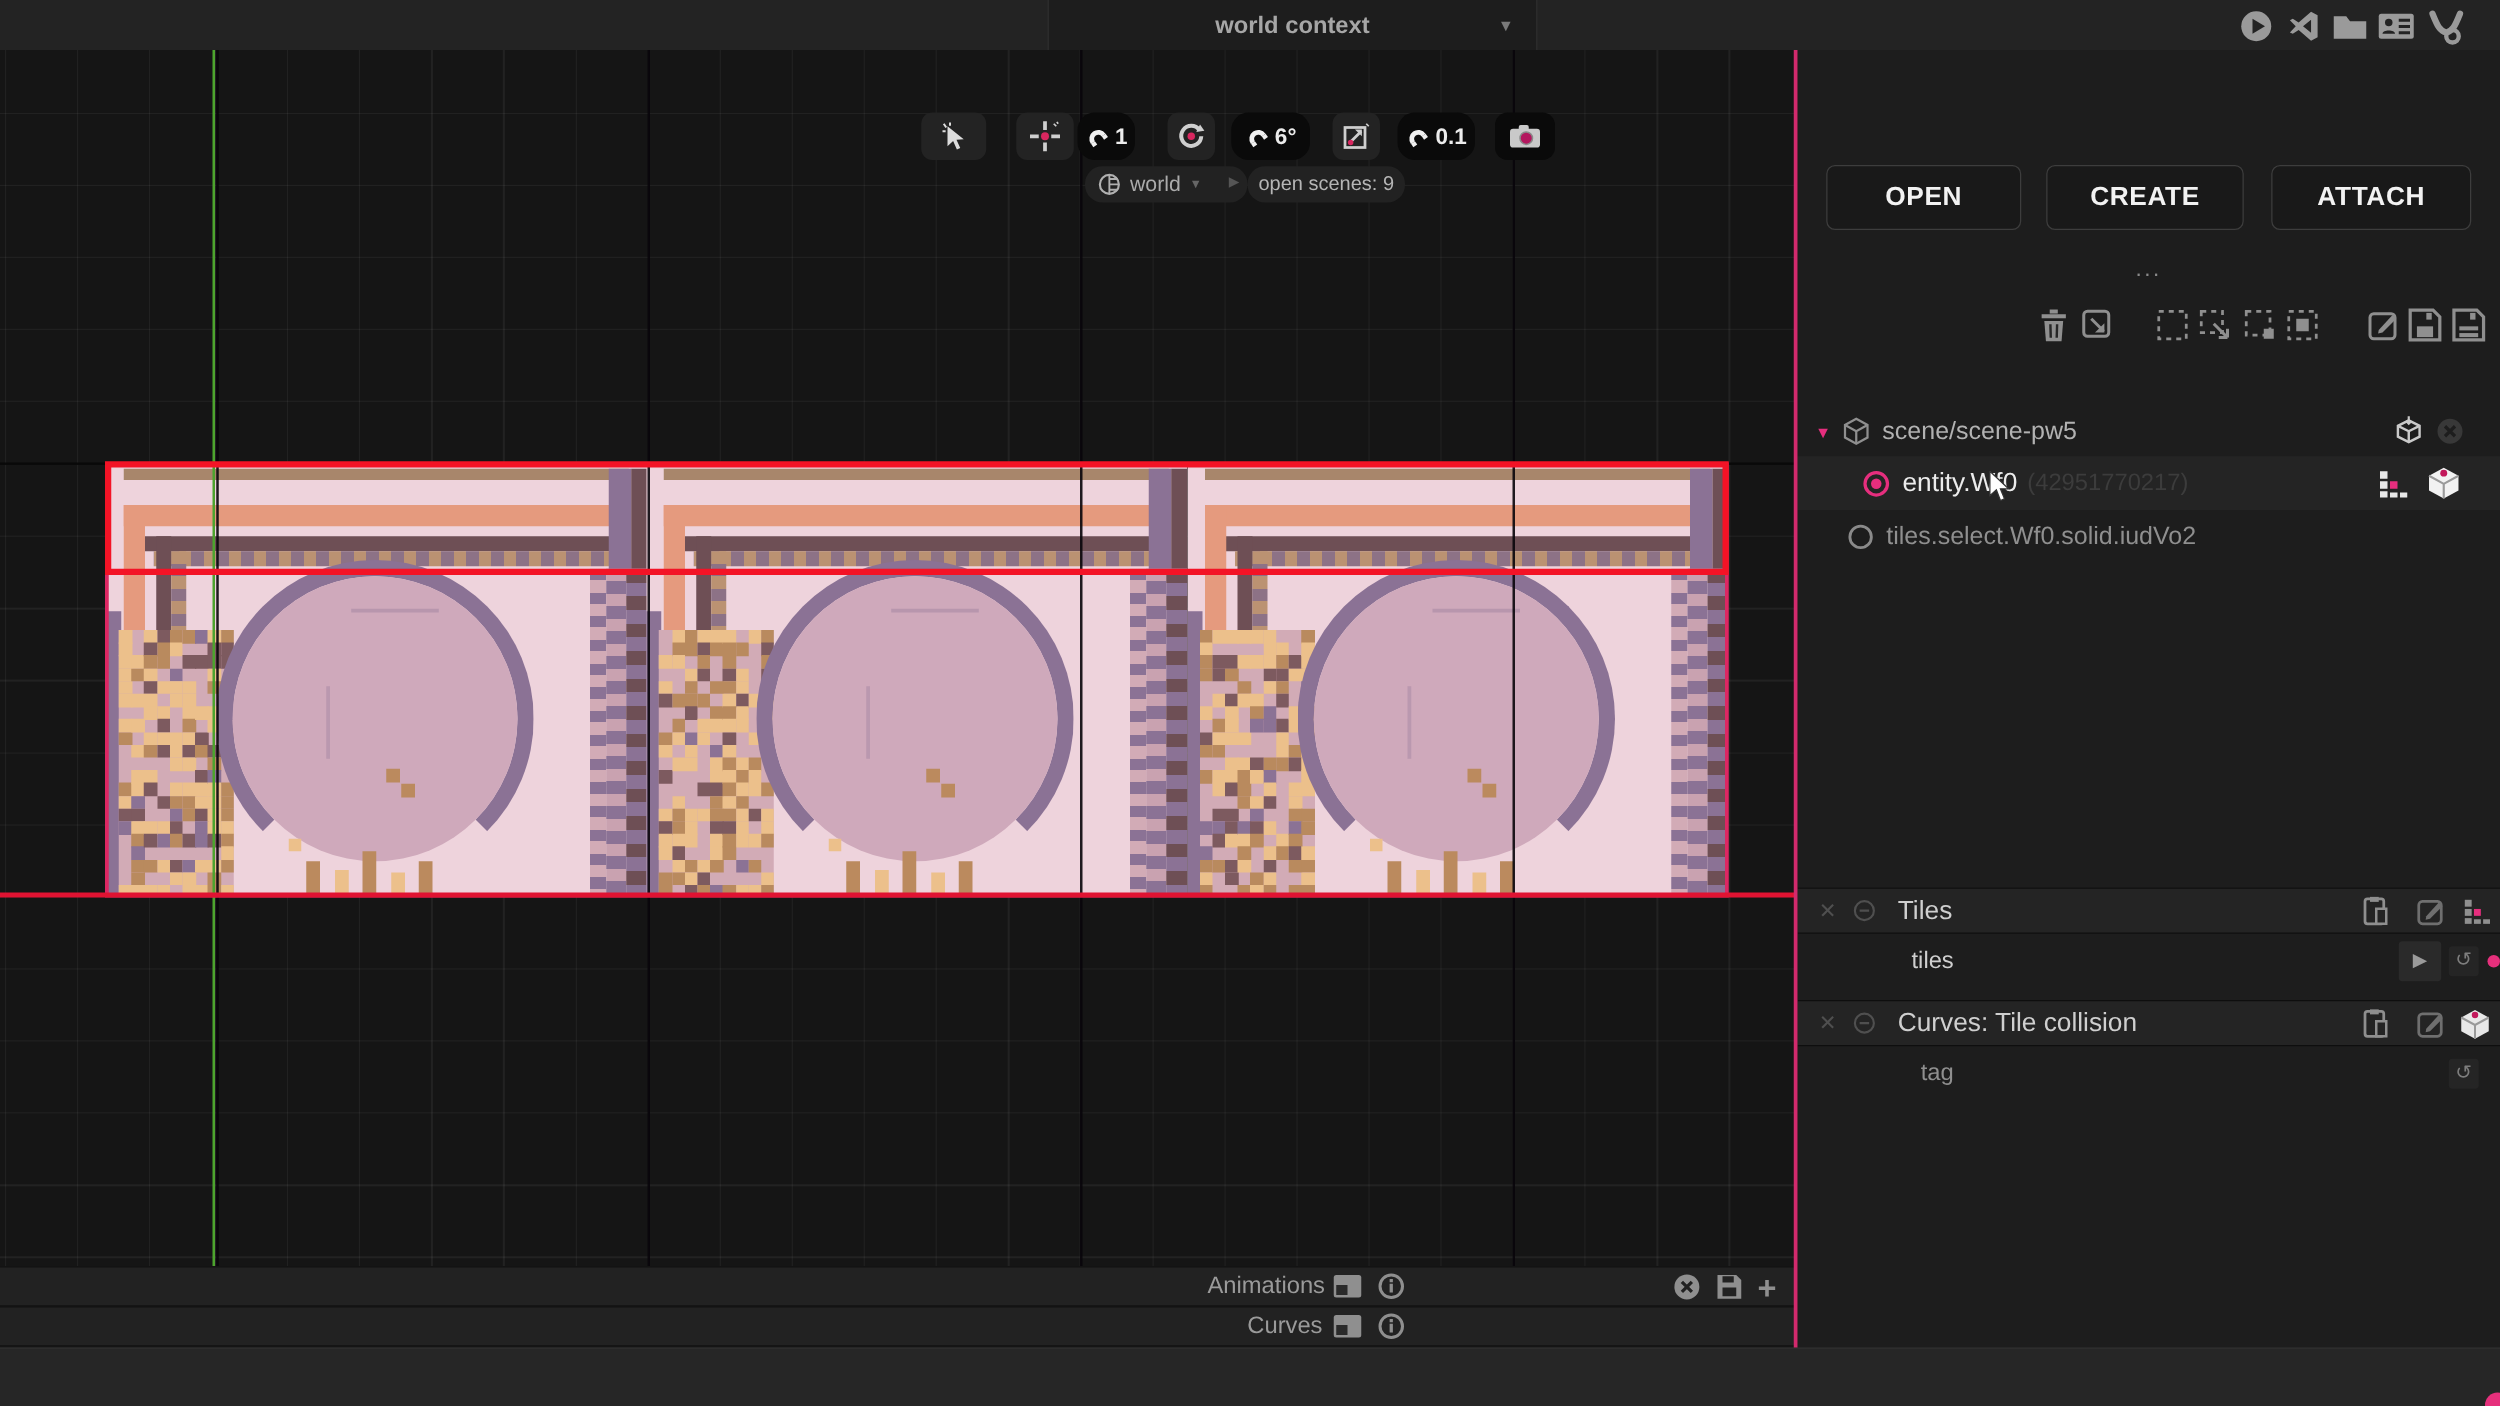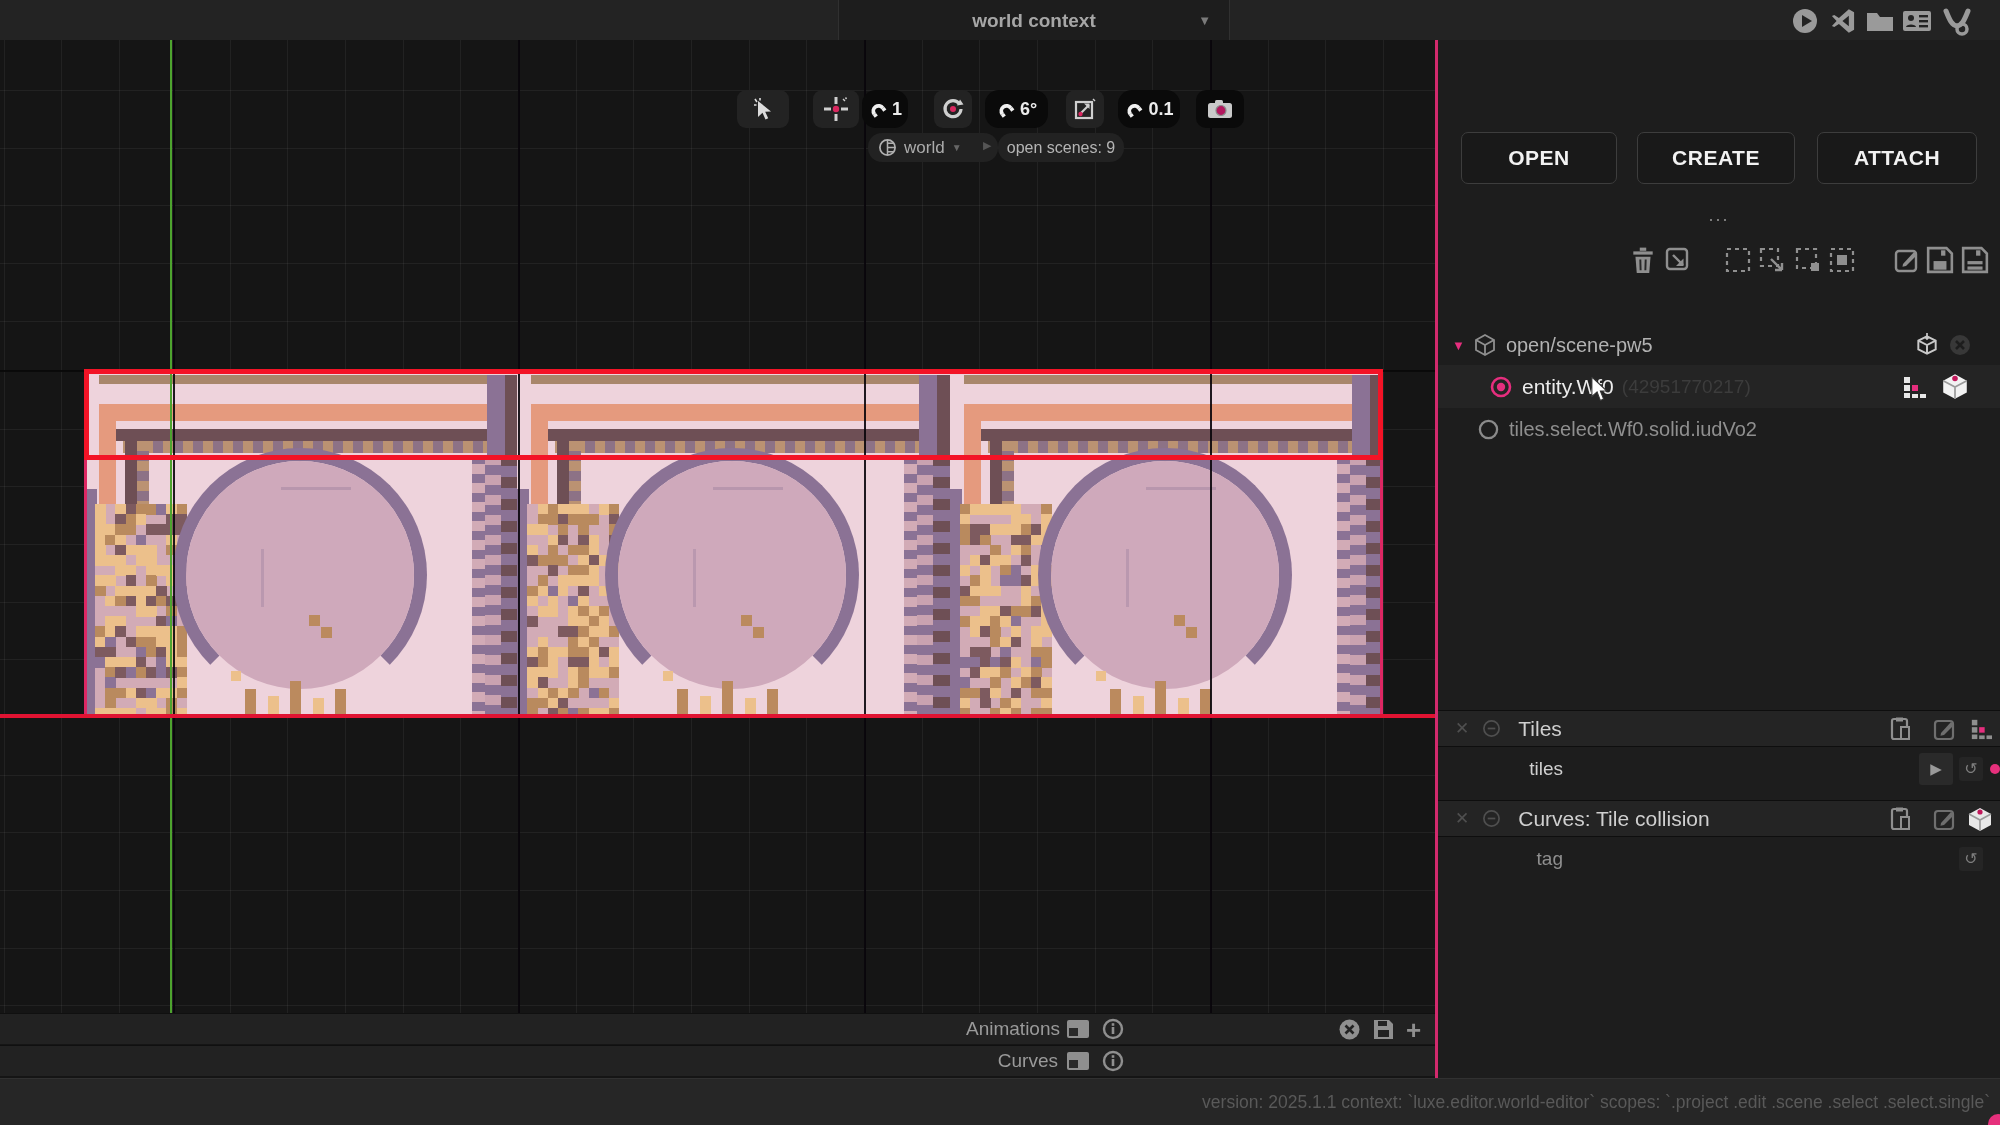--- a/index.html
+++ b/index.html
@@ -823,21 +823,21 @@
 
 
     <div class="abs treerow" style="top:286px">
       <span style="color:#e62e7e;font-size:13px;margin-left:14px">▼</span>
       <span style="margin-left:8px">
           <svg width="24" height="24" viewBox="0 0 24 24">
             <path d="M12 2 L21 7 V17 L12 22 L3 17 V7 Z" fill="none" stroke="#8f8f8f" stroke-width="1.8"></path>
             <path d="M3 7 L12 12 L21 7 M12 12 V22" fill="none" stroke="#8f8f8f" stroke-width="1.8"></path>
           </svg>
         </span>
-      <span style="margin-left:9px">open/scene-pw5</span>
+      <span style="margin-left:9px">scene/scene-pw5</span>
       <span class="abs" style="left:476px;top:6px">
           <svg width="26" height="26" viewBox="0 0 24 24">
             <path d="M12 4 L20 8 V16 L12 20 L4 16 V8 Z" fill="none" stroke="#c9c9c9" stroke-width="1.8"></path>
             <path d="M4 8 L12 12 L20 8 M12 12 V20" fill="none" stroke="#c9c9c9" stroke-width="1.8"></path>
             <path d="M12 1 v5 M10 4.5 l2 2 2-2" stroke="#c9c9c9" stroke-width="1.6" fill="none"></path>
           </svg>
         </span>
       <span class="abs" style="left:510px;top:7px">
           <svg width="24" height="24" viewBox="0 0 24 24">
             <circle cx="12" cy="12" r="10" fill="#383838"></circle>
@@ -961,17 +961,16 @@
     </div>
     <div class="abs fieldrow" style="top:798px">
       <span class="fieldlabel" style="color:#8f8f8f">tag</span>
       <span class="abs" style="left:521px;top:9px;width:24px;height:24px;background:#252525;border-radius:3px;text-align:center;line-height:24px;color:#7d7d7d;font-size:16px">↺</span>
     </div>
   </div>
 
   <div id="divider" class="abs"></div>
 
   <div id="statusbar" class="abs">
-    <span id="statustext">version: 2025.1.1 context: `luxe.editor.world-editor` scopes: `.project .edit .scene .select .select.single`</span>
     <span id="pinkcorner"></span>
   </div>
 
 </div>
 
 </body></html>

